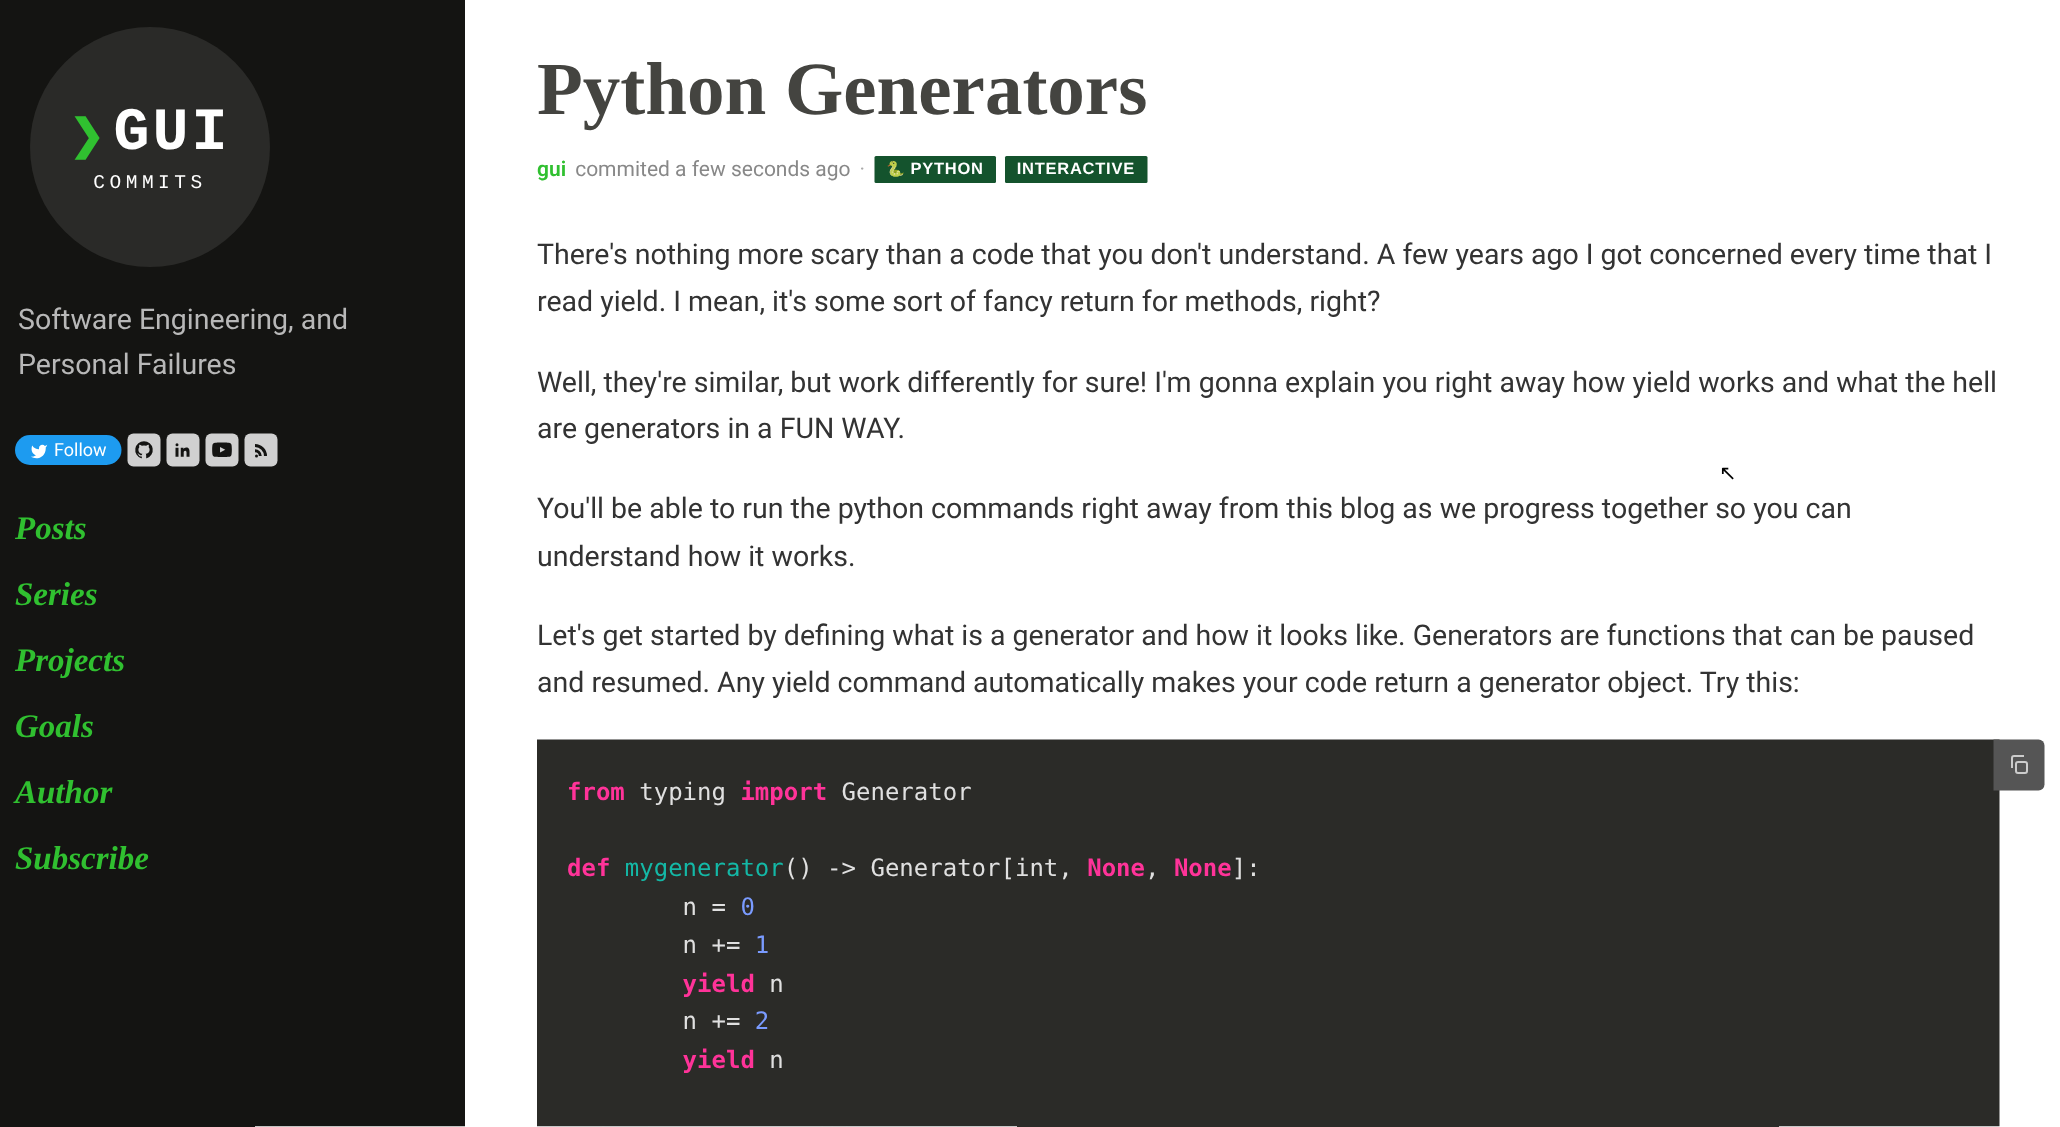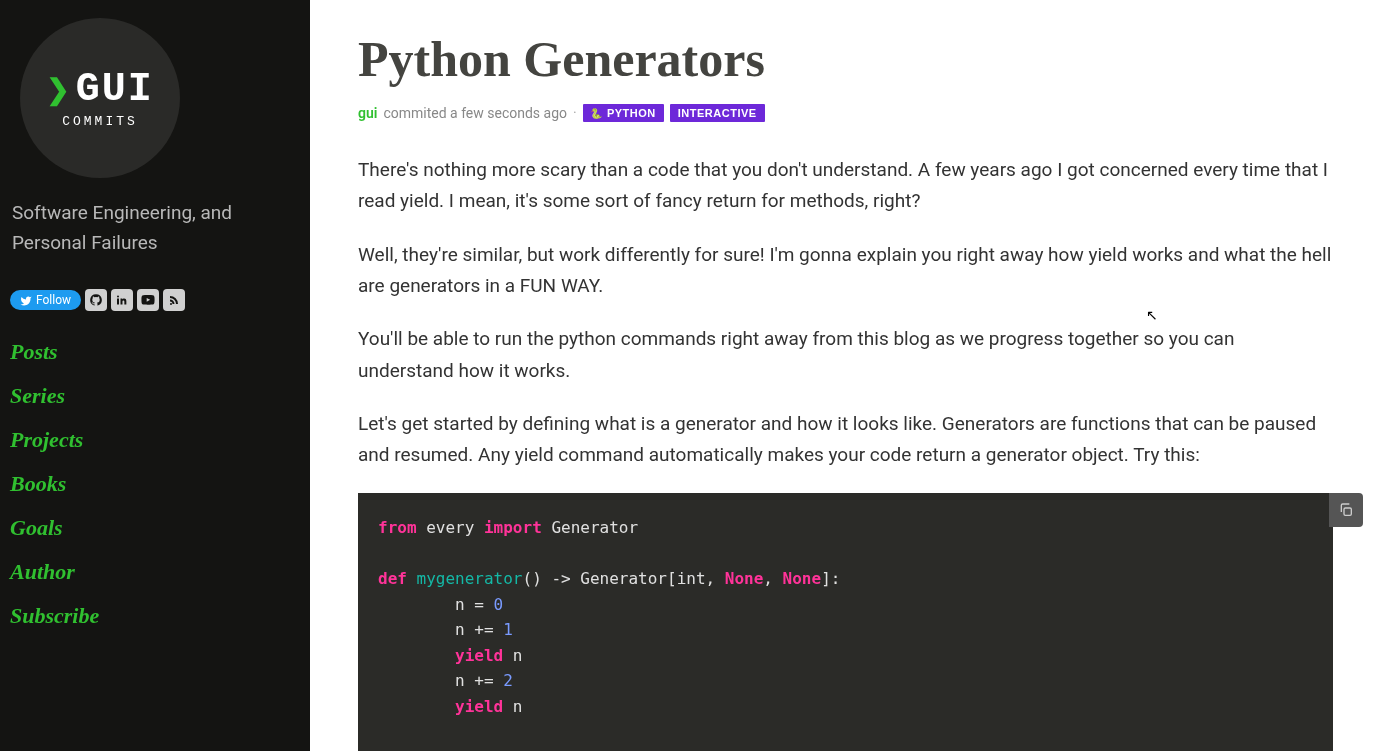--- a/index.html
+++ b/index.html
@@ -120,21 +120,21 @@
   align-items: center;
   gap: 6px;
   font-size: 14px;
   color: #666;
   margin-bottom: 32px;
 }
 .meta-author { color: #30c030; font-weight: 600; }
 .meta-time { color: #888; }
 .meta-dot { color: #aaa; }
 .tag {
-  background: #6d28d9;
+  background: #14532d;
   color: #ffffff;
   font-size: 11px;
   font-weight: bold;
   padding: 3px 8px;
   border-radius: 1px;
   letter-spacing: 0.5px;
   font-family: Arial, sans-serif;
 }
 .tag-python::before { content: "🐍 "; font-size: 10px;}
 .content p {
@@ -220,21 +220,20 @@
         <svg width="12" height="12" viewBox="0 0 24 24" fill="#141412">
           <path d="M4 4v4a12 12 0 0112 12h4A16 16 0 004 4zm0 7v4a5 5 0 015 5h4a9 9 0 00-9-9zm2 7a2 2 0 100 4 2 2 0 000-4z"></path>
         </svg>
       </span>
   </div>
 
   <nav class="nav">
     <a class="nav-item">Posts</a>
     <a class="nav-item">Series</a>
     <a class="nav-item">Projects</a>
-    <a class="nav-item">Books</a>
     <a class="nav-item">Goals</a>
     <a class="nav-item">Author</a>
     <a class="nav-item">Subscribe</a>
   </nav>
 </aside>
 
 <main class="main">
   <h1 class="title">Python Generators</h1>
 
   <div class="meta-row">
@@ -247,21 +246,21 @@
 
   <div class="content">
     <p>There's nothing more scary than a code that you don't understand. A few years ago I got concerned every time that I read yield. I mean, it's some sort of fancy return for methods, right?</p>
     <p>Well, they're similar, but work differently for sure! I'm gonna explain you right away how yield works and what the hell are generators in a FUN WAY.</p>
     <p>You'll be able to run the python commands right away from this blog as we progress together so you can understand how it works.</p>
     <p>Let's get started by defining what is a generator and how it looks like. Generators are functions that can be paused and resumed. Any yield command automatically makes your code return a generator object. Try this:</p>
 
     <div class="code-block"><span class="copy-btn"><svg width="16" height="16" viewBox="0 0 24 24" fill="none" stroke="#ccc" stroke-width="2">
             <rect x="9" y="9" width="11" height="11" rx="2"></rect>
             <path d="M5 15V5a2 2 0 012-2h10"></path>
-          </svg></span><span class="kw-pink">from</span><span> every </span><span class="kw-pink">import</span><span> Generator</span>
+          </svg></span><span class="kw-pink">from</span><span> typing </span><span class="kw-pink">import</span><span> Generator</span>
 
 <span class="kw-pink">def</span><span class="kw-cyan"> mygenerator</span><span>() -&gt; Generator[int, </span><span class="kw-pink">None</span><span>, </span><span class="kw-pink">None</span><span>]:</span>
 <span>        n = </span><span class="kw-blue">0</span>
 <span>        n += </span><span class="kw-blue">1</span>
 <span>        </span><span class="kw-pink">yield</span><span> n</span>
 <span>        n += </span><span class="kw-blue">2</span>
 <span>        </span><span class="kw-pink">yield</span><span> n</span>
 
 <span>print(mygenerator())</span></div>
   </div>

